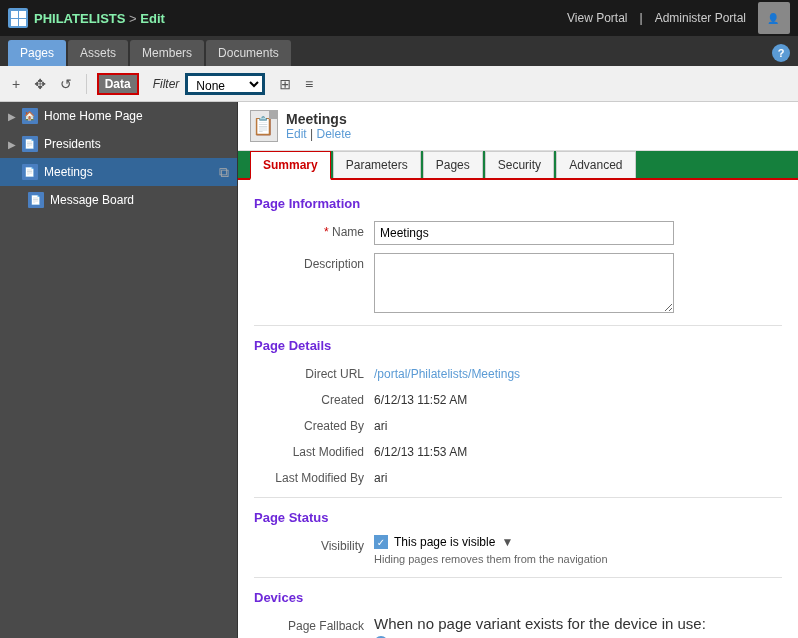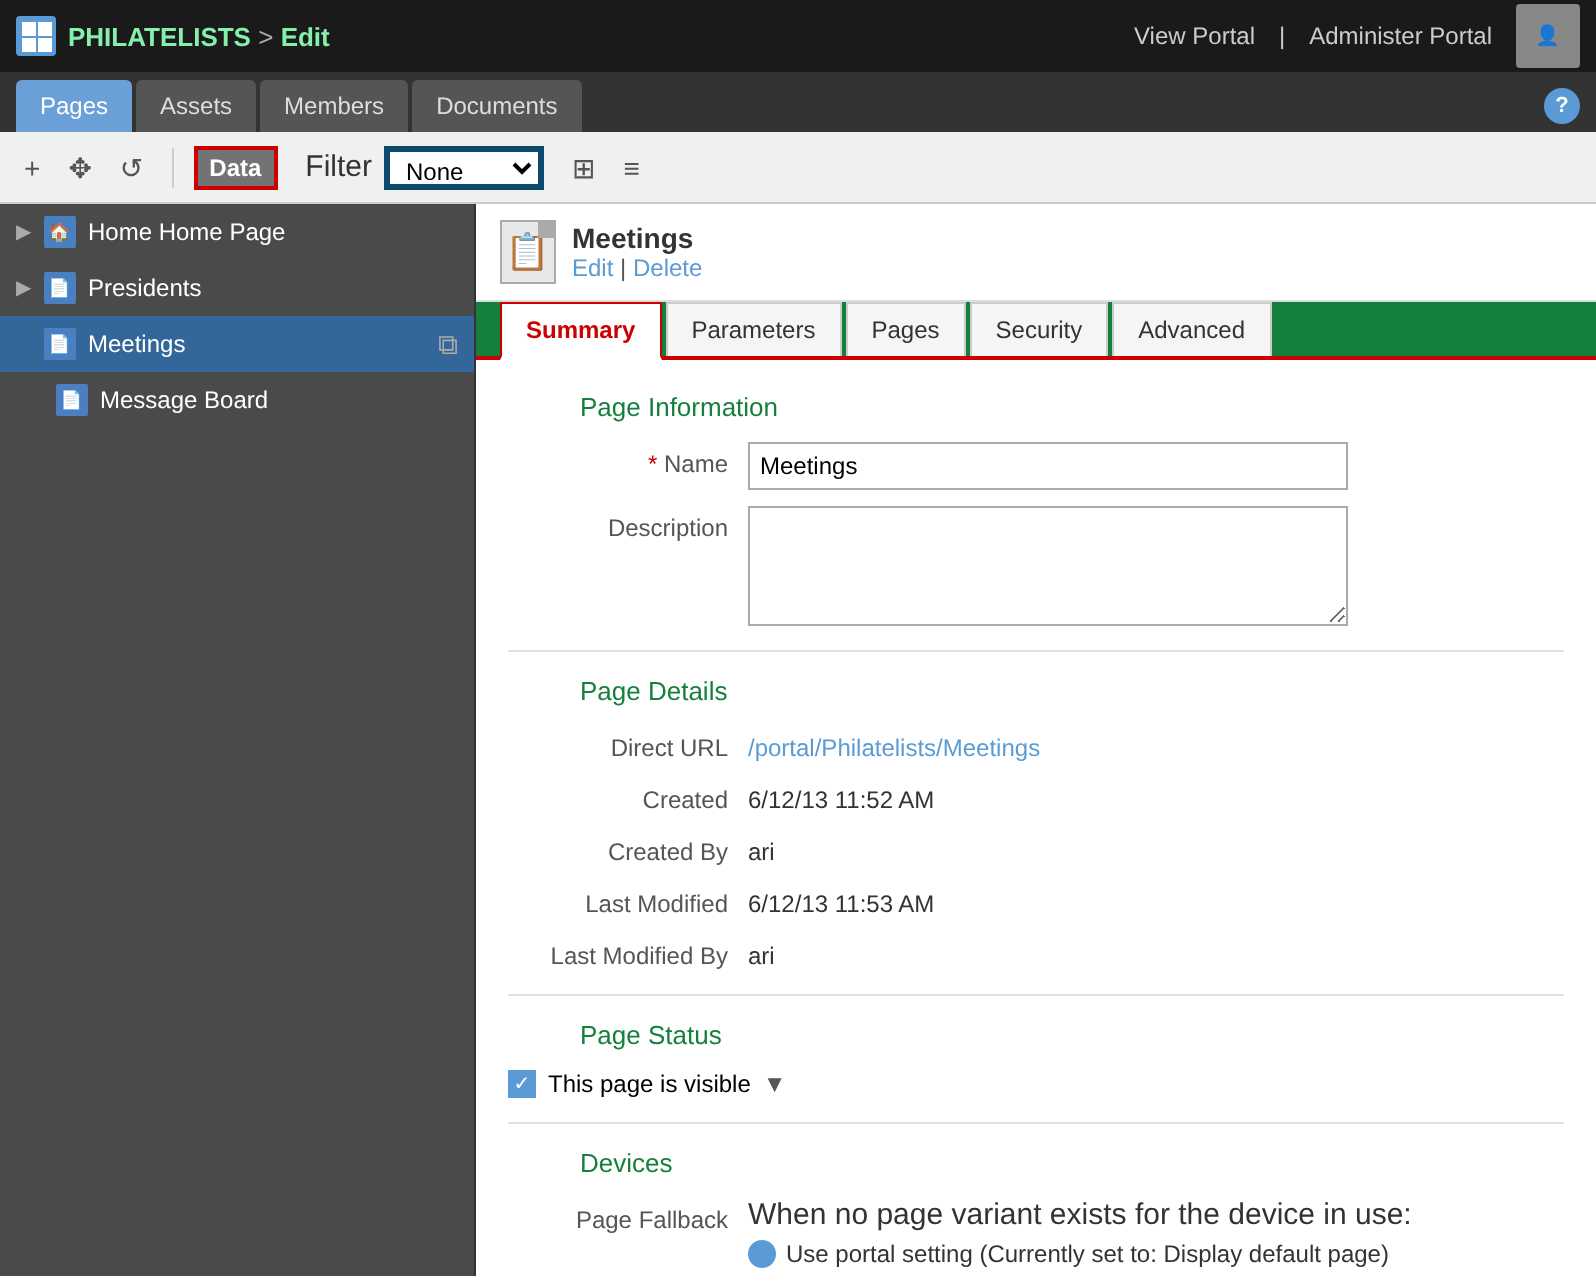--- a/index.html
+++ b/index.html
@@ -18,21 +18,21 @@
     
     .nav-bar { background: #333; height: 30px; display: flex; align-items: flex-end; padding: 0 8px; gap: 2px; }
     .nav-tab { padding: 4px 12px; background: #555; color: #ddd; font-size: 12px; cursor: pointer; border-radius: 3px 3px 0 0; height: 26px; display: flex; align-items: center; }
     .nav-tab.active { background: #6a9fd8; color: #fff; }
     .nav-right { margin-left: auto; display: flex; align-items: center; gap: 8px; color: #ccc; font-size: 12px; padding-bottom: 4px; }
 
     
     .toolbar { background: #f0f0f0; border-bottom: 1px solid #ccc; padding: 4px 8px; display: flex; align-items: center; gap: 6px; height: 36px; }
     .tool-btn { background: none; border: none; cursor: pointer; padding: 2px 4px; color: #555; font-size: 14px; display: flex; align-items: center; }
     .tool-btn-data { border: 2px solid #cc0000; padding: 2px 6px; background: #737373; color: #fff; font-size: 12px; font-weight: bold; cursor: pointer; }
-    .filter-label { font-size: 15px; color: #333; margin-left: 8px; }
+    .filter-label { font-size: 12px; color: #333; margin-left: 8px; font-style: italic; }
     .filter-select { font-size: 12px; border: 3px solid #0c4a6e; padding: 2px 4px; background: #fff; height: 22px; min-width: 80px; }
     .toolbar-sep { width: 1px; height: 20px; background: #ccc; margin: 0 4px; }
 
     
     .main { display: flex; height: calc(638px - 36px - 30px - 36px); }
 
     
     .sidebar { width: 238px; background: #4a4a4a; border-right: 1px solid #333; overflow-y: auto; flex-shrink: 0; }
     .sidebar-item { display: flex; align-items: center; padding: 5px 8px; cursor: pointer; color: #fff; font-size: 12px; min-height: 28px; }
     .sidebar-item.active { background: #336699; }
@@ -53,21 +53,21 @@
     .page-links { font-size: 12px; color: #555; }
     .page-links a { color: #5b9bd5; text-decoration: none; }
 
     
     .tab-bar { display: flex; border-bottom: 2px solid #cc0000; padding: 0 12px; background: #15803d; }
     .tab { padding: 6px 12px; font-size: 12px; cursor: pointer; color: #333; border: 1px solid #ccc; border-bottom: none; background: #f5f5f5; margin-right: 2px; }
     .tab.active { background: #fff; border-bottom: 2px solid #fff; margin-bottom: -2px; font-weight: bold; color: #cc0000; border-color: #cc0000; border-bottom-color: #fff; }
 
     
     .form-content { padding: 12px 16px; }
-    .section-title { color: #15803d; font-size: 13px; font-weight: normal; margin-bottom: 10px; margin-top: 4px; margin-left: 36px; }
+    .section-title { color: #6d28d9; font-size: 13px; font-weight: bold; margin-bottom: 10px; margin-top: 4px; }
     .form-row { display: flex; align-items: flex-start; margin-bottom: 8px; }
     .form-label { width: 120px; text-align: right; padding-right: 10px; padding-top: 4px; color: #555; font-size: 12px; flex-shrink: 0; }
     .form-input { flex: 1; border: 1px solid #aaa; padding: 3px 5px; font-size: 12px; height: 24px; max-width: 300px; }
     .form-textarea { flex: 1; border: 1px solid #aaa; padding: 3px 5px; font-size: 12px; height: 60px; max-width: 300px; resize: both; }
     .section-divider { border: none; border-top: 1px solid #e0e0e0; margin: 12px 0; }
     .link-text { color: #5b9bd5; font-size: 12px; padding-top: 4px; text-decoration: none; cursor: pointer; }
     .form-value { flex: 1; padding-top: 4px; font-size: 12px; color: #333; }
 
     
     .visibility-row { display: flex; align-items: center; gap: 6px; }
@@ -233,26 +233,28 @@
       <div class="form-row">
         <span class="form-label">Last Modified By</span>
         <span class="form-value">ari</span>
       </div>
 
       <hr class="section-divider">
 
       <div class="section-title">Page Status</div>
 
       <div class="form-row">
+        <span class="form-label">Visibility</span>
         <div>
           <div class="visibility-row">
             <div class="checkbox-blue">✓</div>
             <span>This page is visible</span>
             <span style="cursor:pointer;color:#555;">▼</span>
           </div>
+          <div class="vis-note" style="margin-left:0;margin-top:4px;">Hiding pages removes them from the navigation</div>
         </div>
       </div>
 
       <hr class="section-divider">
 
       <div class="section-title">Devices</div>
 
       <div class="form-row">
         <span class="form-label">Page Fallback</span>
         <div>

